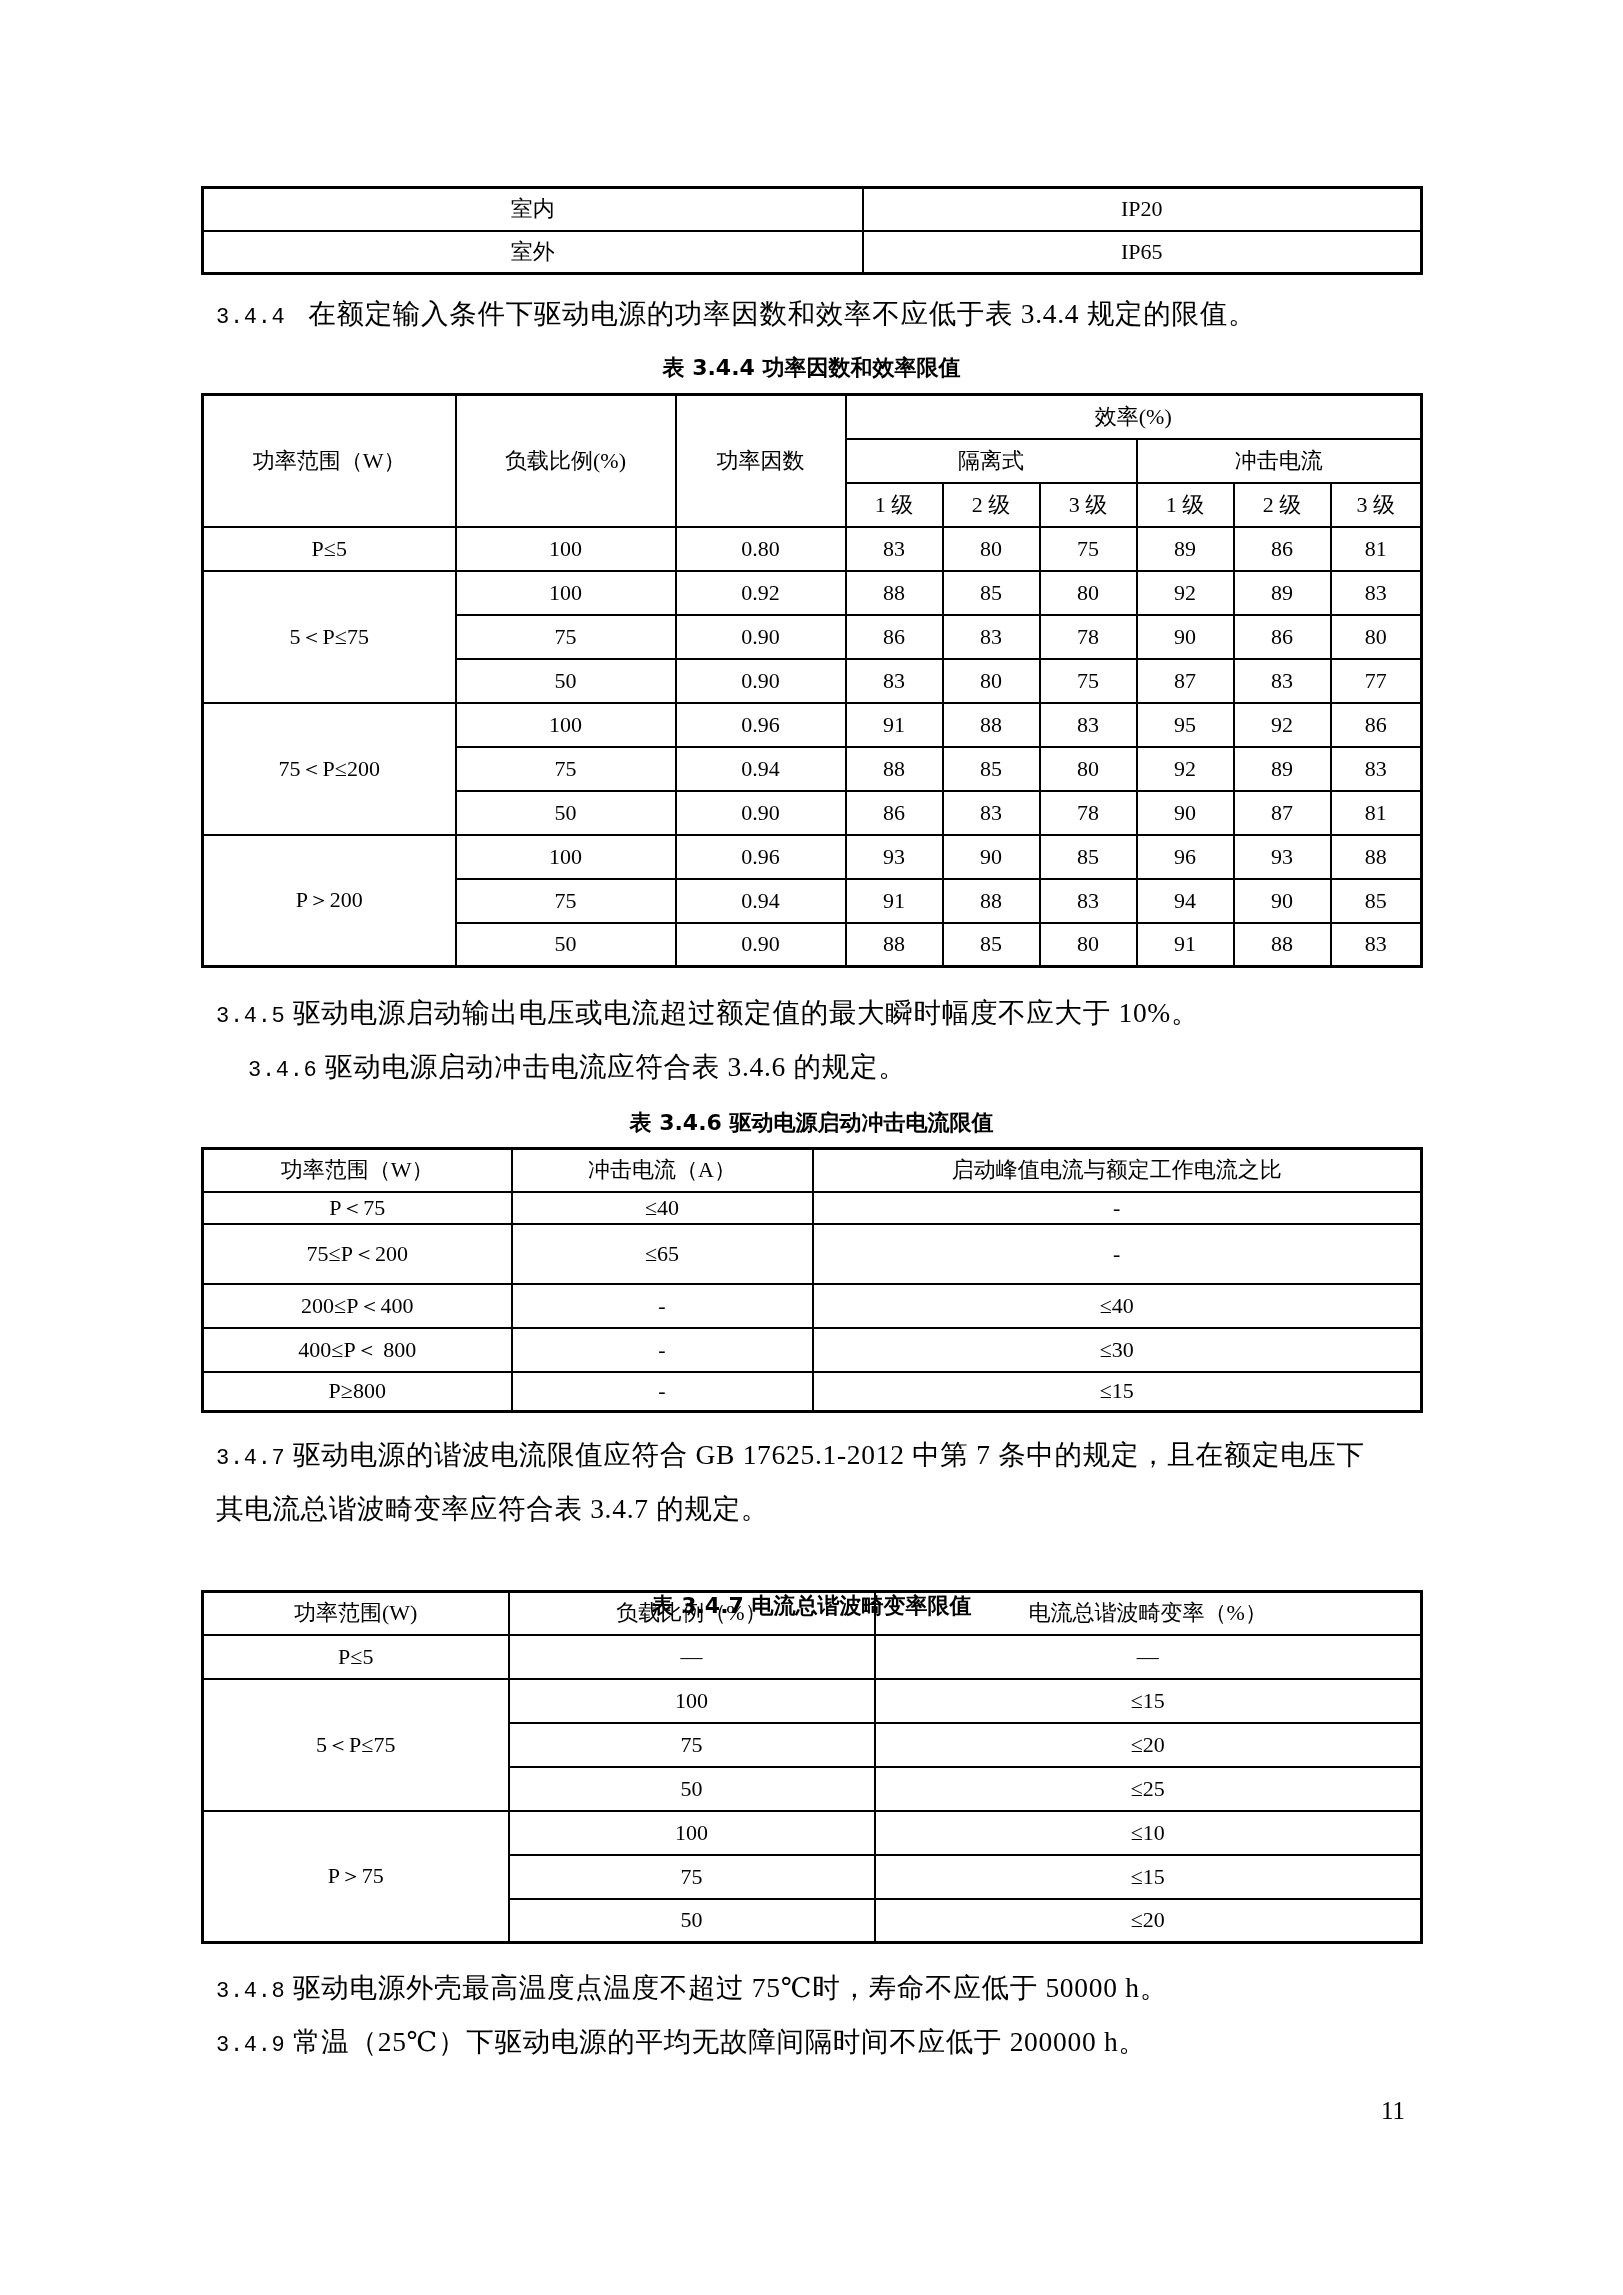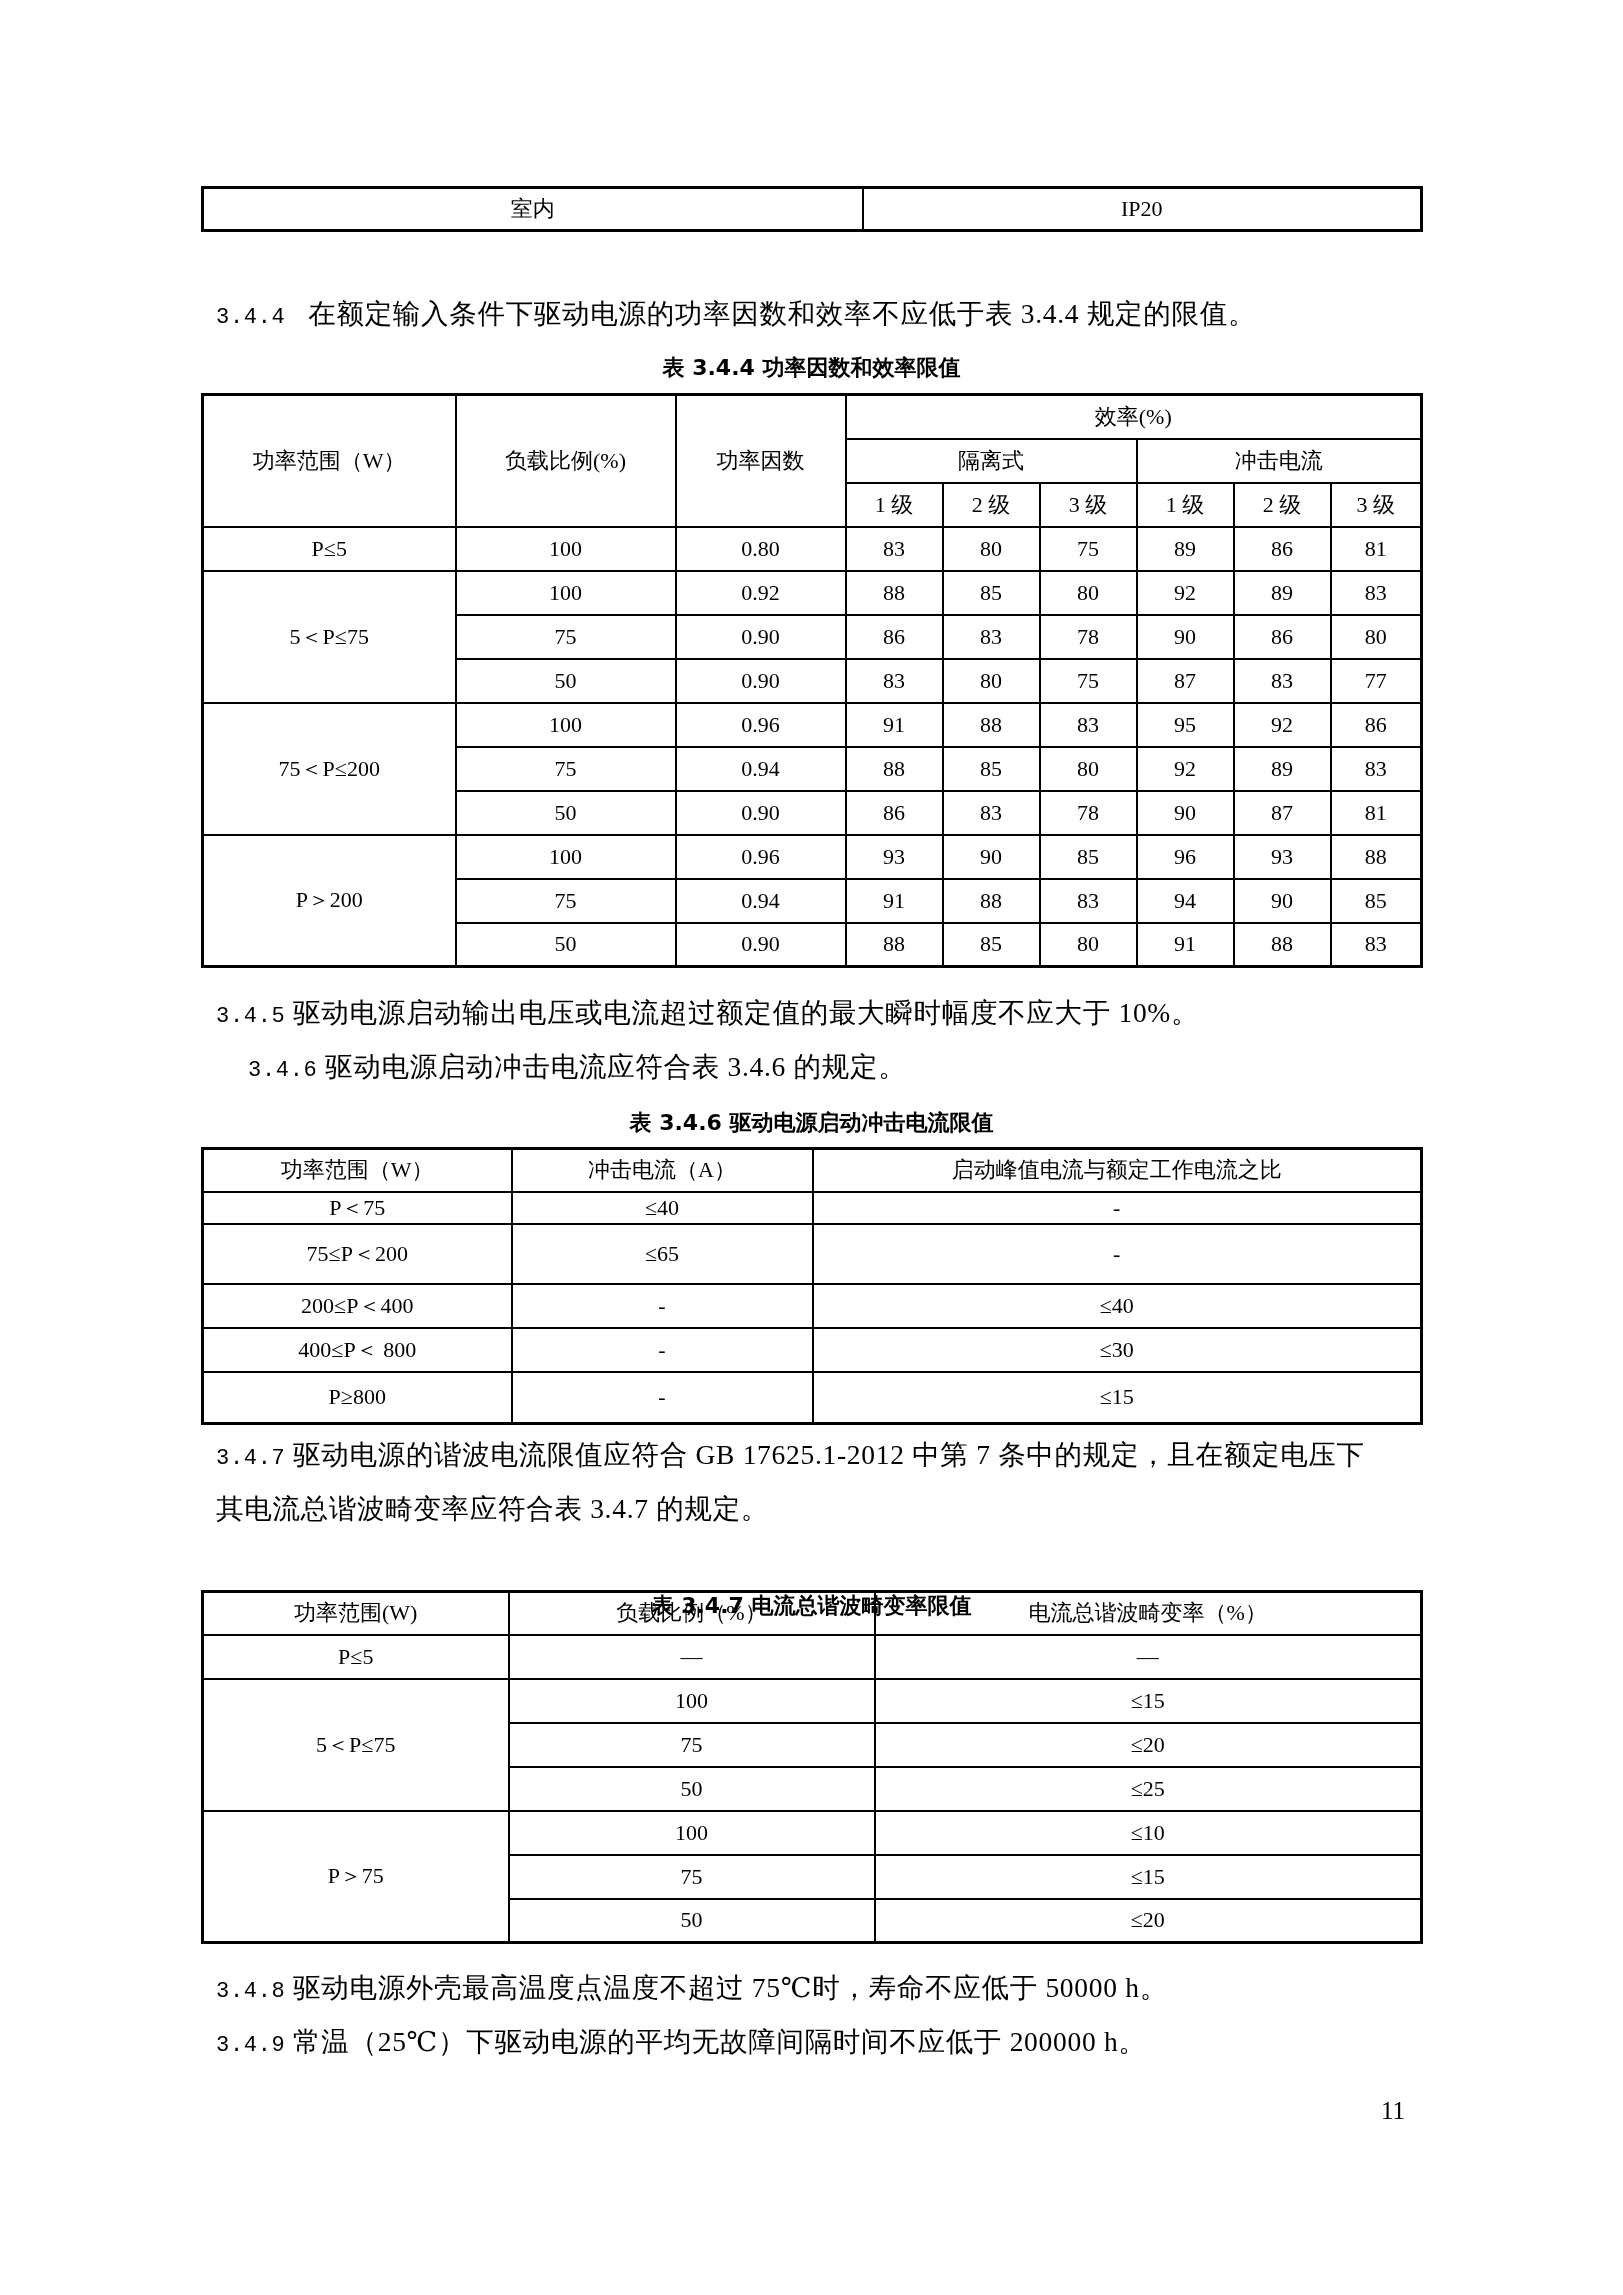--- a/index.html
+++ b/index.html
@@ -21,20 +21,24 @@
 <table style="top:186px;">
   <colgroup>
       <col style="width:660px">
       <col>
     </colgroup>
   <tbody>
       <tr style="height:43px">
     <td>室内</td>
     <td>IP20</td>
   </tr>
+  <tr style="height:43px">
+    <td>室外</td>
+    <td>IP65</td>
+  </tr>
 </tbody>
   </table>
 
 <div class="para" style="top:296px;">
   <span class="num">3.4.4</span>&nbsp;&nbsp;
   <span>在额定输入条件下驱动电源的功率因数和效率不应低于表 3.4.4 规定的限值。</span>
 </div>
 
 <div class="caption" style="top:353px;">表 3.4.4  功率因数和效率限值</div>
 
@@ -212,21 +216,21 @@
       <tr style="height:44px">
         <td>200≤P＜400</td>
         <td>-</td>
         <td>≤40</td>
       </tr>
       <tr style="height:44px">
         <td>400≤P＜ 800</td>
         <td>-</td>
         <td>≤30</td>
       </tr>
-      <tr style="height:52px">
+      <tr style="height:40px">
         <td>P≥800</td>
         <td>-</td>
         <td>≤15</td>
       </tr>
     </tbody>
 </table>
 
 <div class="para" style="top:1437px;">
   <span class="num">3.4.7</span>
   <span>驱动电源的谐波电流限值应符合 GB  17625.1-2012 中第 7 条中的规定，且在额定电压下</span>

